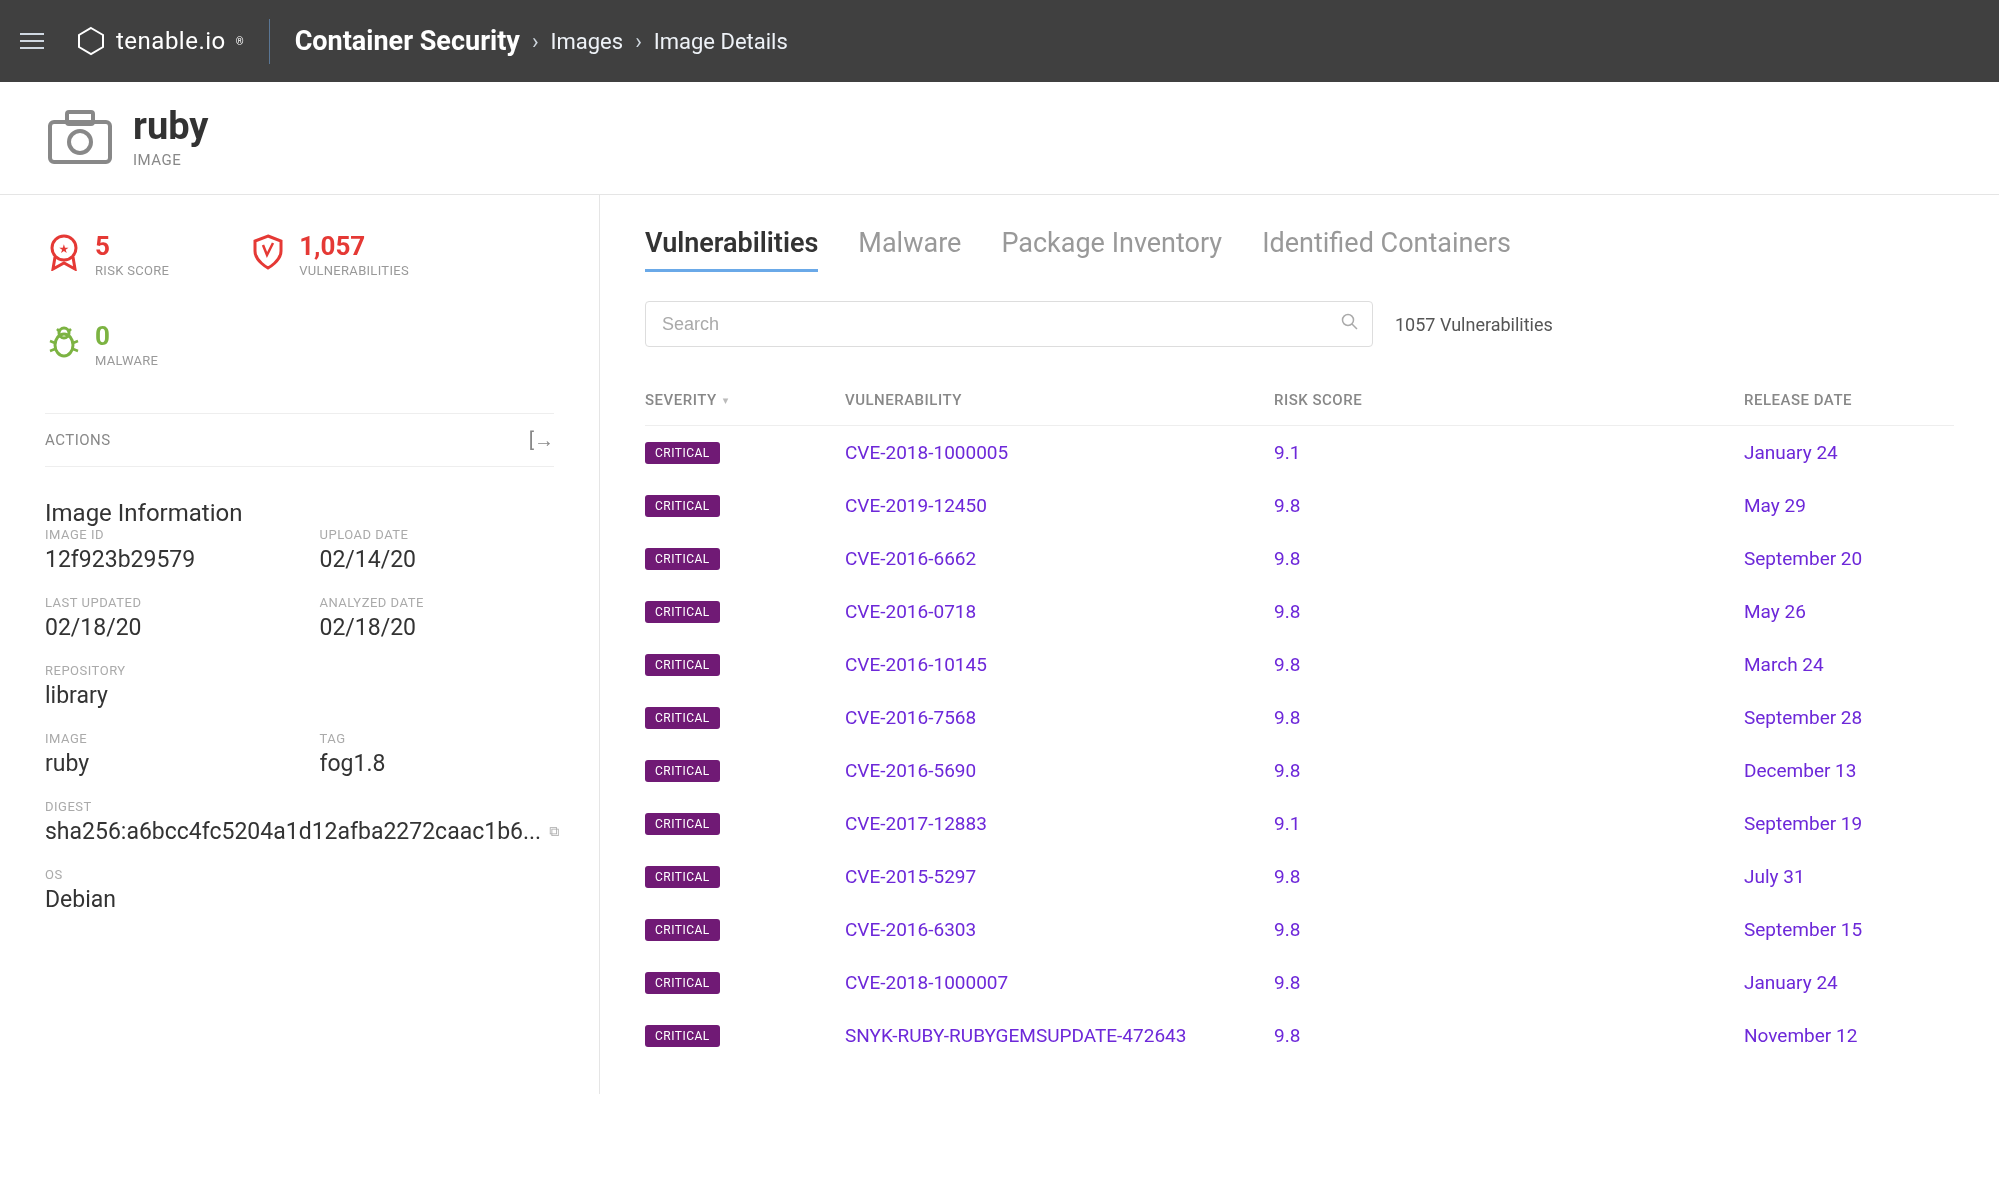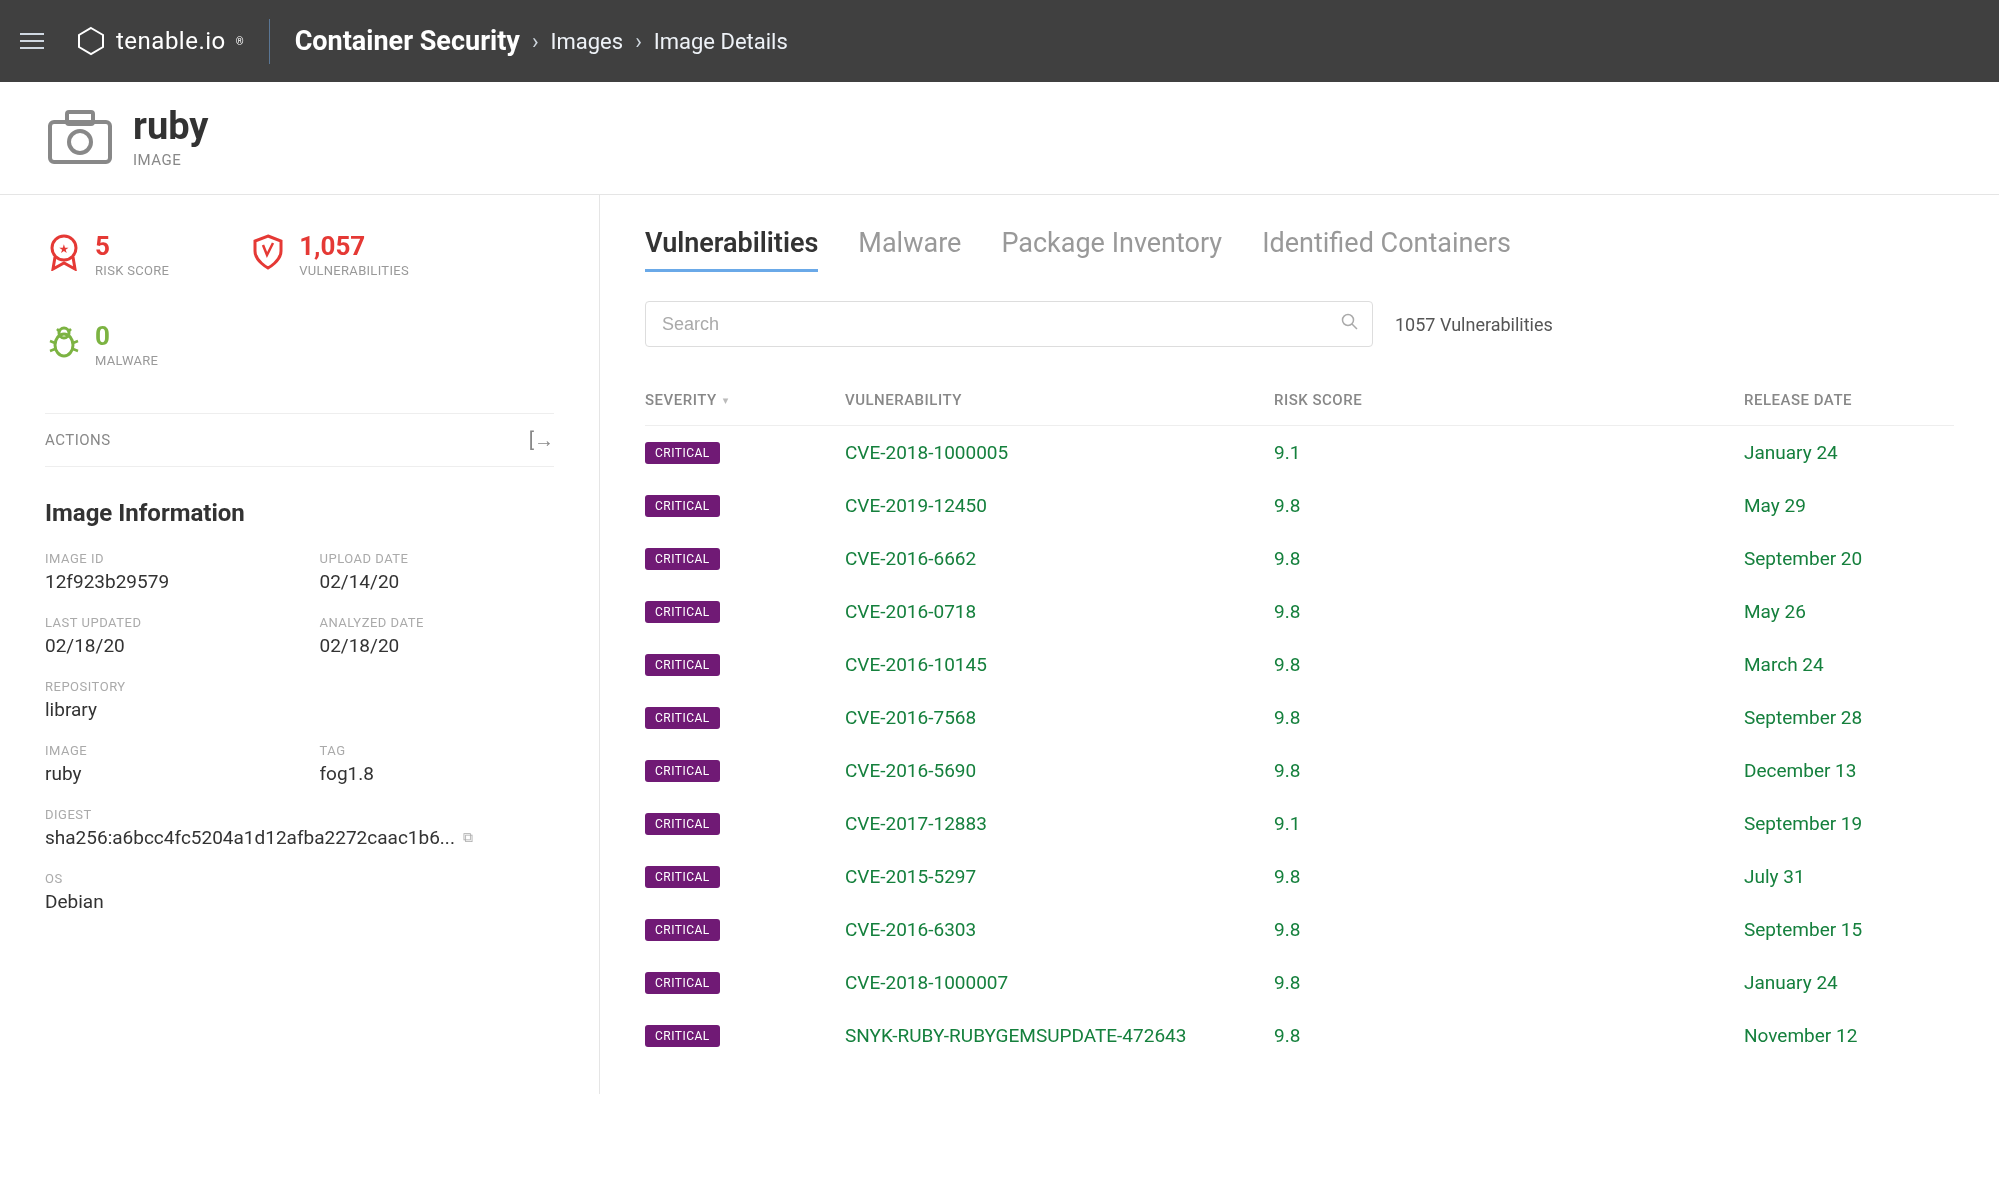--- a/index.html
+++ b/index.html
@@ -24,27 +24,27 @@
 .metrics { display: flex; flex-wrap: wrap; gap: 45px 80px; margin-bottom: 45px; }
 .metric { display: flex; align-items: flex-start; gap: 12px; }
 .metric-icon { width: 38px; height: 38px; }
 .metric-val { font-size: 26px; font-weight: 700; line-height: 1; }
 .metric-lbl { font-size: 13px; color: #999; letter-spacing: 0.3px; margin-top: 4px; }
 .red { color: #e53935; }
 .green { color: #7cb342; }
 .actions-bar { display: flex; justify-content: space-between; align-items: center; padding: 14px 0; border-top: 1px solid #eee; border-bottom: 1px solid #eee; margin-bottom: 32px; }
 .actions-lbl { font-size: 15px; color: #888; letter-spacing: 0.5px; }
 .arrow-ico { color: #888; font-size: 20px; }
-.info-title { font-size: 24px; font-weight: 700; margin-bottom: 24px; }
+.info-title { font-size: 24px; font-weight: 400; }
 .info-grid { display: flex; flex-direction: column; gap: 22px; }
 .info-row { display: flex; gap: 40px; }
 .info-cell { flex: 1; }
 .info-cell.full { flex: 0 0 100%; }
 .info-lbl { font-size: 13px; color: #aaa; letter-spacing: 0.5px; margin-bottom: 4px; }
-.info-val { font-size: 19px; color: #333; }
+.info-val { font-size: 23px; color: #333; }
 .digest-row { display: flex; align-items: center; gap: 8px; }
 .copy-ico { color: #aaa; font-size: 14px; }
 .main { flex: 1; padding: 32px 45px; }
 .tabs { display: flex; gap: 40px; border-bottom: 1px solid transparent; margin-bottom: 28px; }
 .tab { font-size: 27px; color: #999; padding-bottom: 10px; cursor: pointer; }
 .tab.active { color: #333; font-weight: 600; border-bottom: 3px solid #6aa9e8; }
 .search-wrap { display: flex; align-items: center; gap: 22px; margin-bottom: 28px; }
 .search-box { position: relative; width: 728px; }
 .search-input { width: 100%; height: 46px; border: 1px solid #ddd; border-radius: 4px; padding: 0 45px 0 16px; font-size: 18px; color: #555; }
 .search-input::placeholder { color: #aaa; }
@@ -54,21 +54,21 @@
 .thead { display: flex; padding: 16px 0; border-bottom: 1px solid #eee; }
 .th { font-size: 15px; color: #888; letter-spacing: 0.5px; font-weight: 500; display: flex; align-items: center; gap: 6px; }
 .col-sev { width: 200px; }
 .col-vuln { flex: 1; }
 .col-risk { width: 470px; }
 .col-date { width: 210px; }
 .sort-ico { font-size: 11px; color: #bbb; }
 .tbody { }
 .trow { display: flex; align-items: center; padding: 15px 0; cursor: pointer; }
 .sev-badge { display: inline-block; background: #701a75; color: #fff; font-size: 12px; font-weight: 400; padding: 4px 10px; border-radius: 3px; letter-spacing: 0.5px; }
-.td { font-size: 19px; color: #15803d; }
+.td { font-size: 19px; color: #6d28d9; }
 .td.col-date { text-align: left; }
 </style>
 </head>
 <body>
 
 <div class="topbar">
   <div class="hamburger">
       <span></span>
       <span></span>
       <span></span>

